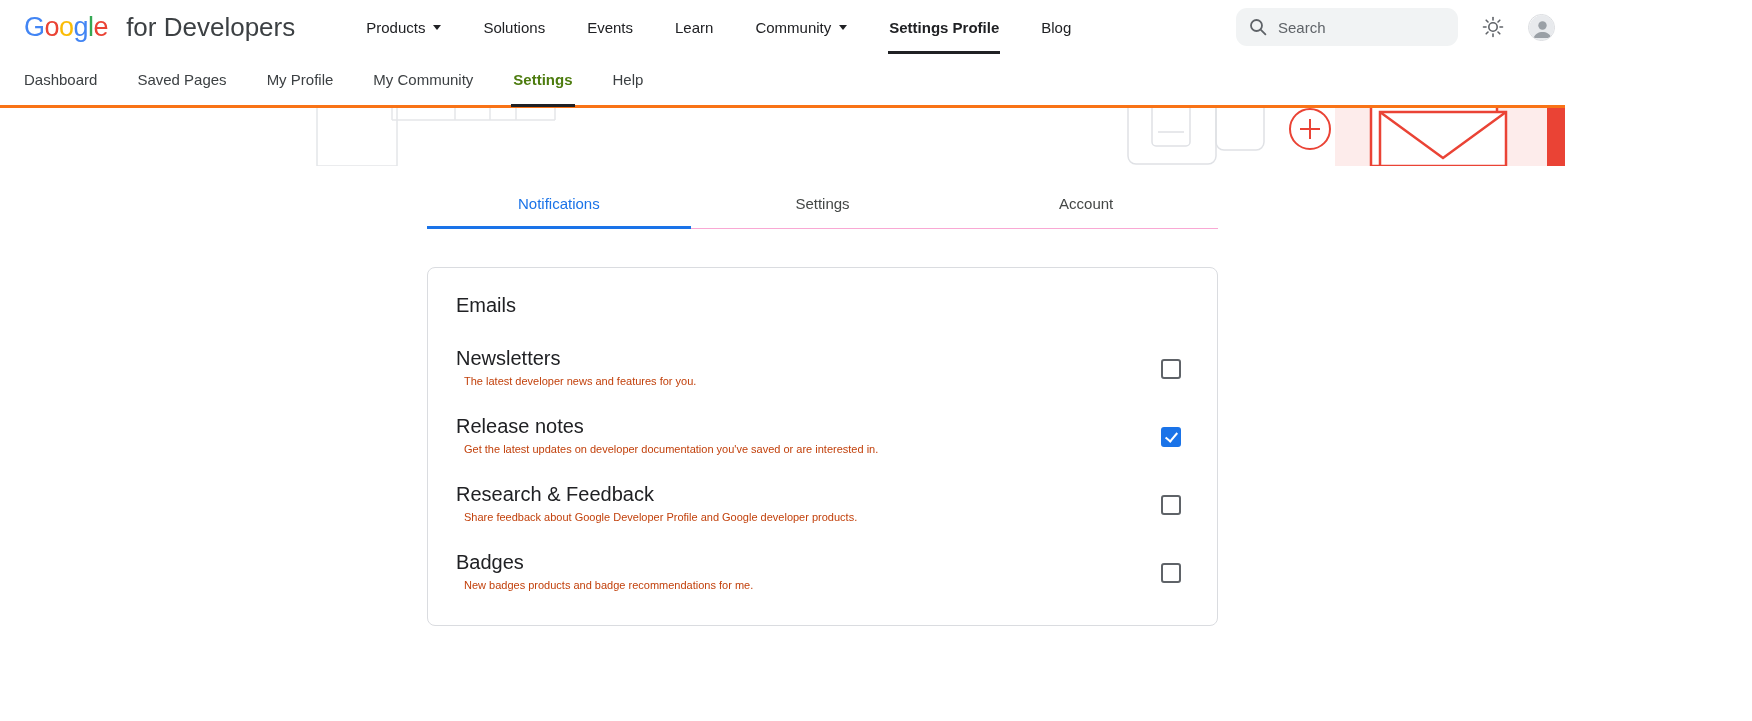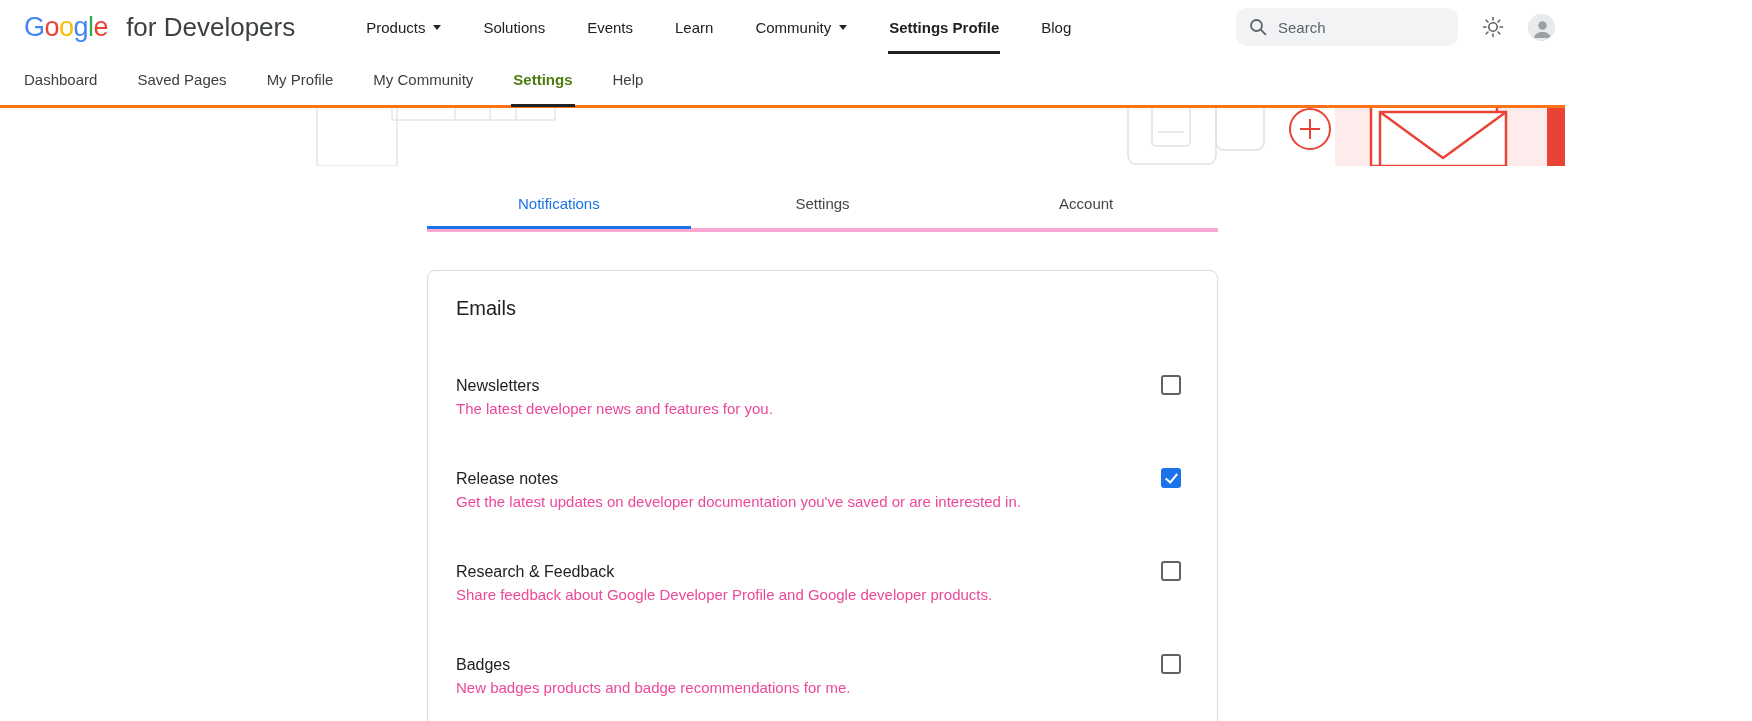--- a/index.html
+++ b/index.html
@@ -33,31 +33,31 @@
   .subnav-item.active::after { content:""; position:absolute; left:18px; right:18px; bottom:0; height:3px; background:#202124; }
 
   
   .banner { position:relative; height:58px; background:#fff; overflow:hidden; }
   .banner .deco { position:absolute; top:0; }
   .pink-panel { position:absolute; left:1335px; top:0; width:212px; height:58px; background:#fdeceb; }
   .red-stripe { position:absolute; left:1547px; top:0; width:18px; height:58px; background:#ea4335; }
 
   
   .content { width:791px; margin:14px 0 0 427px; }
-  .tabs { display:flex; border-bottom:4px solid #f9a8d4; }
+  .tabs { display:flex; border-bottom:1px solid #f9a8d4; }
   .tab { flex:1; position:relative; text-align:center; padding:15px 0 16px; font-size:15px; color:#444746; cursor:pointer; }
   .tab.active { color:#1a73e8; }
   .tab.active::after { content:""; position:absolute; left:0; right:0; bottom:-1px; height:3px; background:#1a73e8; }
 
   .card { margin-top:38px; border:1px solid #dadce0; border-radius:8px; padding:26px 36px 30px 28px; background:#fff; }
   .card-title { font-size:20px; font-weight:400; color:#202124; margin-bottom:30px; }
   .email-item { display:flex; align-items:center; justify-content:space-between; margin-bottom:24px; }
   .email-item:last-child { margin-bottom:0; }
-  .email-title { font-size:16px; color:#202124; line-height:22px; margin-bottom:2px;margin-top:25px; }
-  .email-desc { font-size:15px; color:#ec4899; line-height:20px; }
+  .email-title { font-size:20px; color:#202124; line-height:22px; margin-bottom:2px; }
+  .email-desc { font-size:11px; color:#c2410c; line-height:20px;margin-left:8px; }
   .checkbox { position:relative; width:20px; height:20px; border:2px solid #5f6368; border-radius:3px; cursor:pointer; flex:none; margin-left:24px; background:#fff; }
   .checkbox.checked { background:#1a73e8; border-color:#1a73e8; }
   .checkbox.checked::after { content:""; position:absolute; left:5px; top:1px; width:5px; height:10px; border:solid #fff; border-width:0 2.5px 2.5px 0; transform:rotate(40deg); }
 </style>
 </head>
 <body>
 
 <div class="page">
 
   <div class="header">

